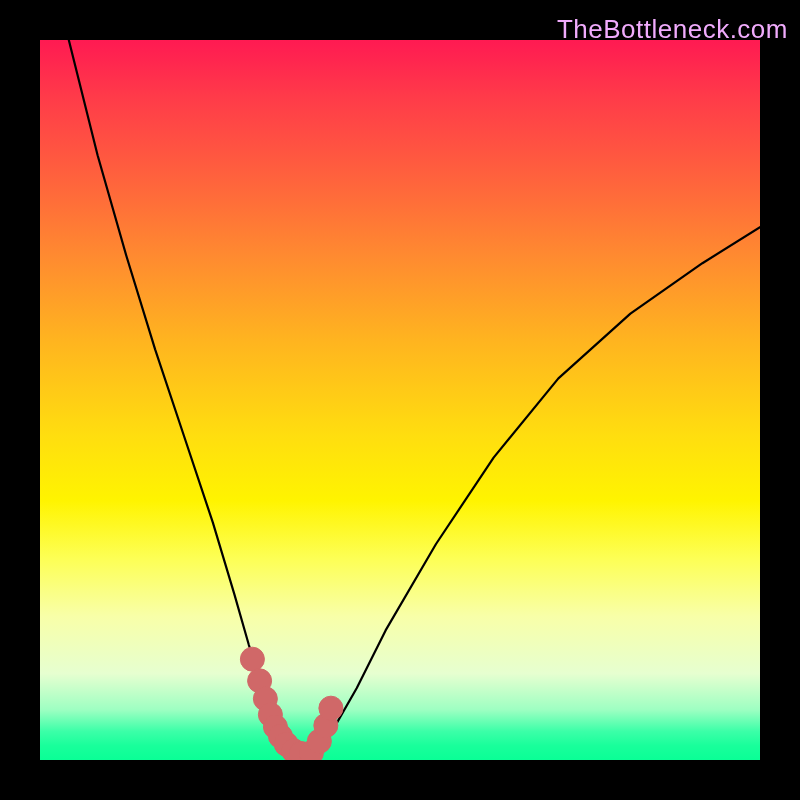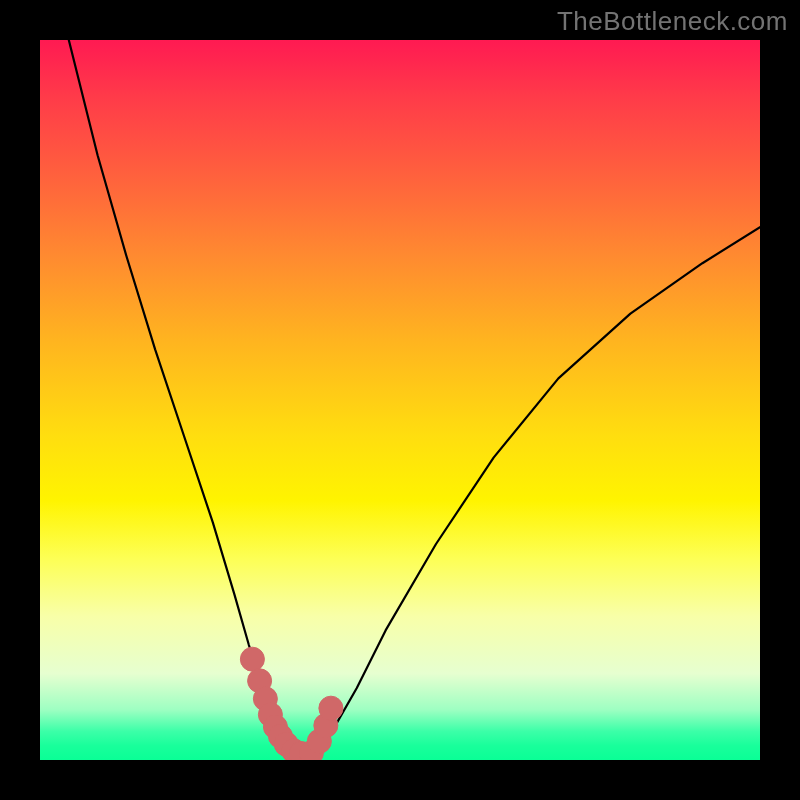--- a/index.html
+++ b/index.html
@@ -37,23 +37,23 @@
       #f8ffa8 80%,
       #e6ffd0 88%,
       #9effc2 93%,
       #3cffa8 96%,
       #19ff9b 98%,
       #0aff96 100%
     );
   }
   .watermark {
     position: absolute;
-    top: 6px;
+    top: 14px;
     right: 12px;
-    color: #737373;
+    color: #f0abfc;
     font-size: 26px;
     font-weight: 500;
     letter-spacing: 0.5px;
     user-select: none;
   }
   svg {
     position: absolute;
     left: 0;
     top: 0;
   }

